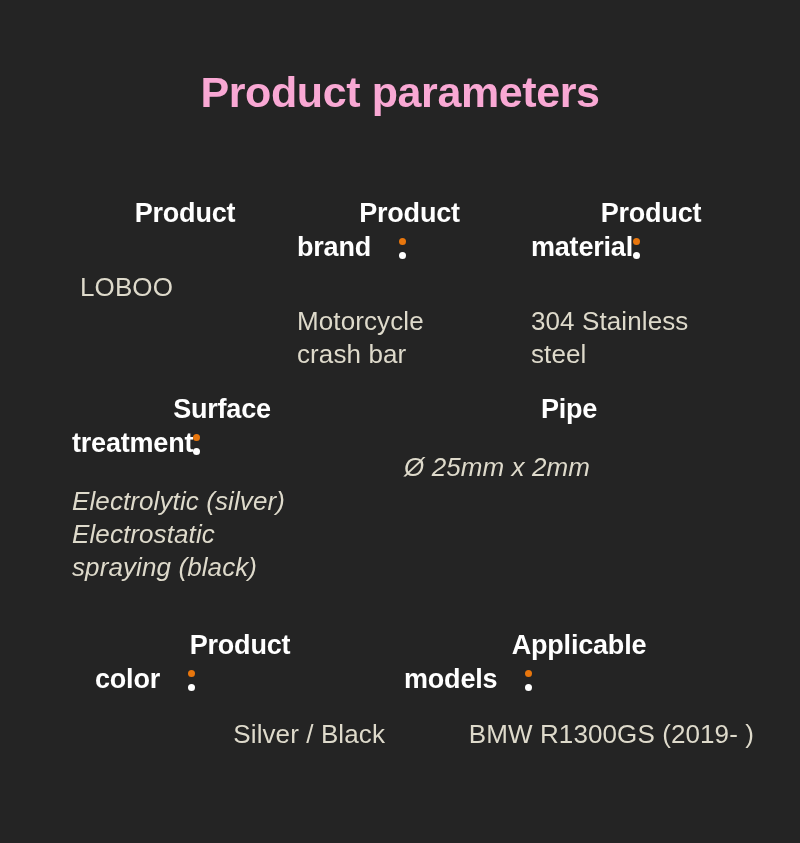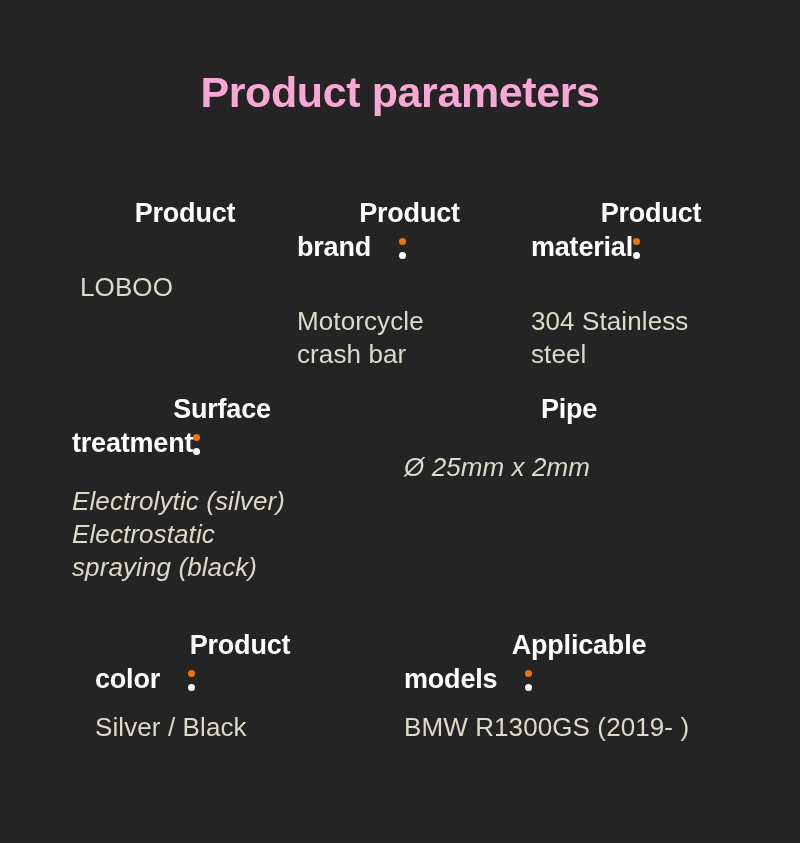--- a/index.html
+++ b/index.html
@@ -111,21 +111,21 @@
   #row2 { height: 0; }
   .row2-wrap { position: absolute; top: 196px; width: 800px; }
   #row2 .c1 { left: 72px;  top: 0; width: 300px; }
   #row2 .c2 { left: 404px; top: 0; width: 330px; }
   #row2 .value { margin-top: 25px; font-style: italic; }
 
   
   .row3-wrap { position: absolute; top: 432px; width: 800px; }
   #row3 .c1 { left: 95px;  top: 0; width: 290px; }
   #row3 .c2 { left: 404px; top: 0; width: 350px; }
-  #row3 .value { margin-top: 15px; }
+  #row3 .value { margin-top: 22px; text-align: right; }
 
   .gap-colon-wide { width: 28px; }
 </style>
 </head>
 <body>
 
 <div class="page-title">Product parameters</div>
 
 <div class="spec-grid">
 

